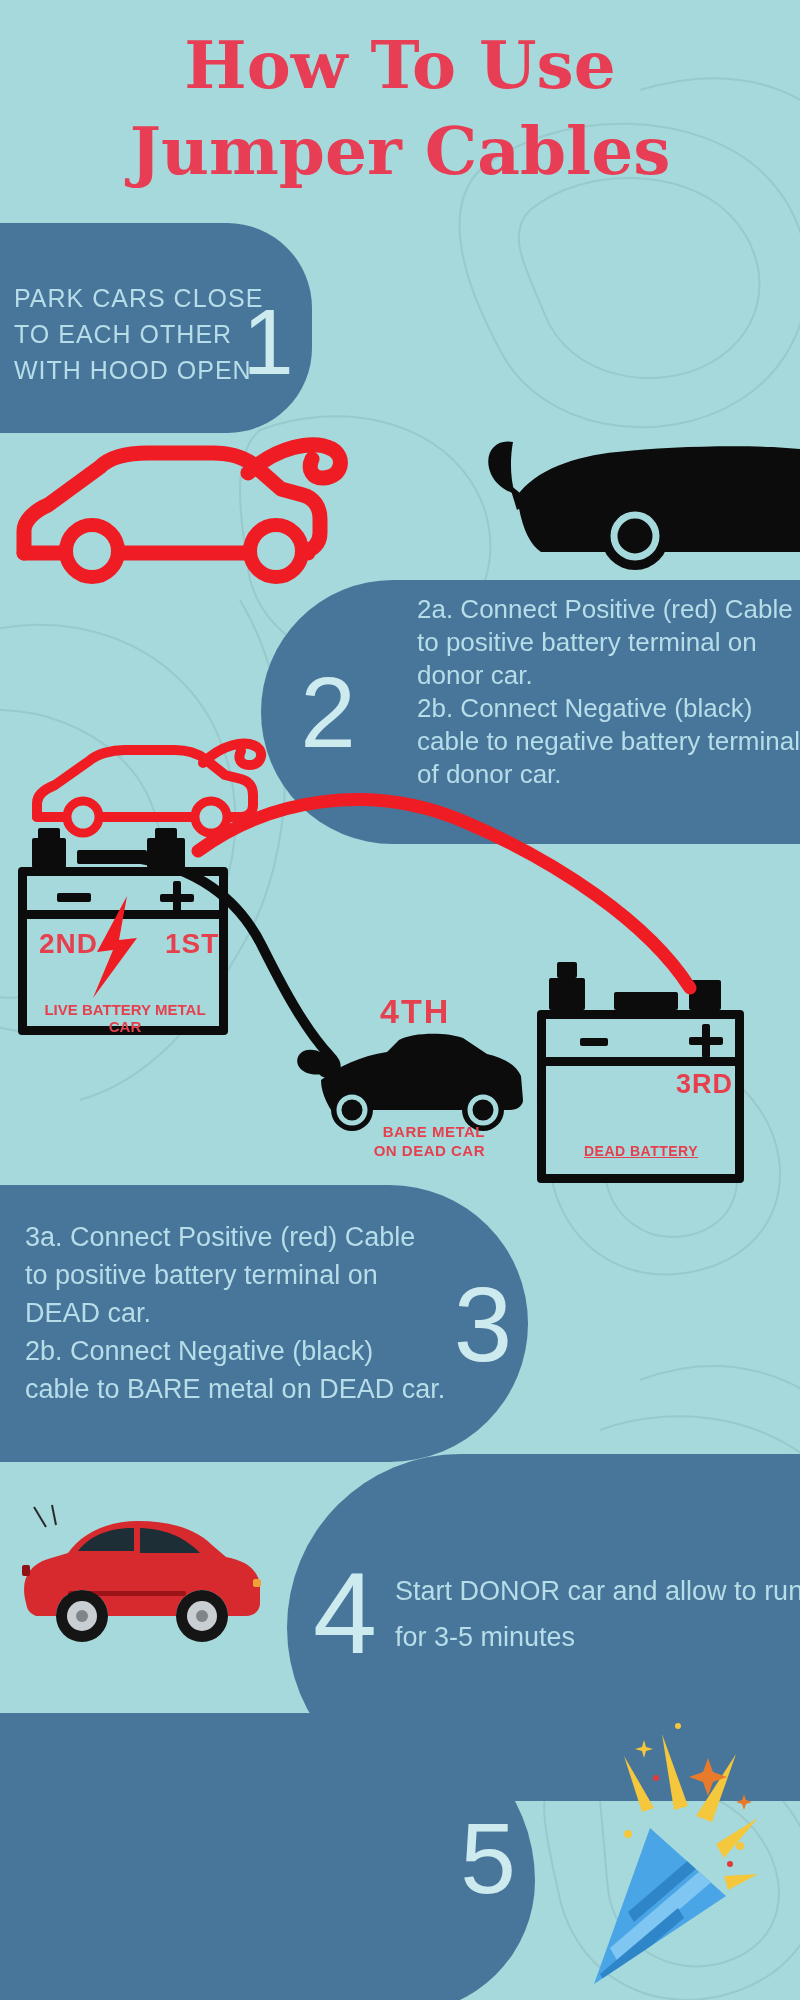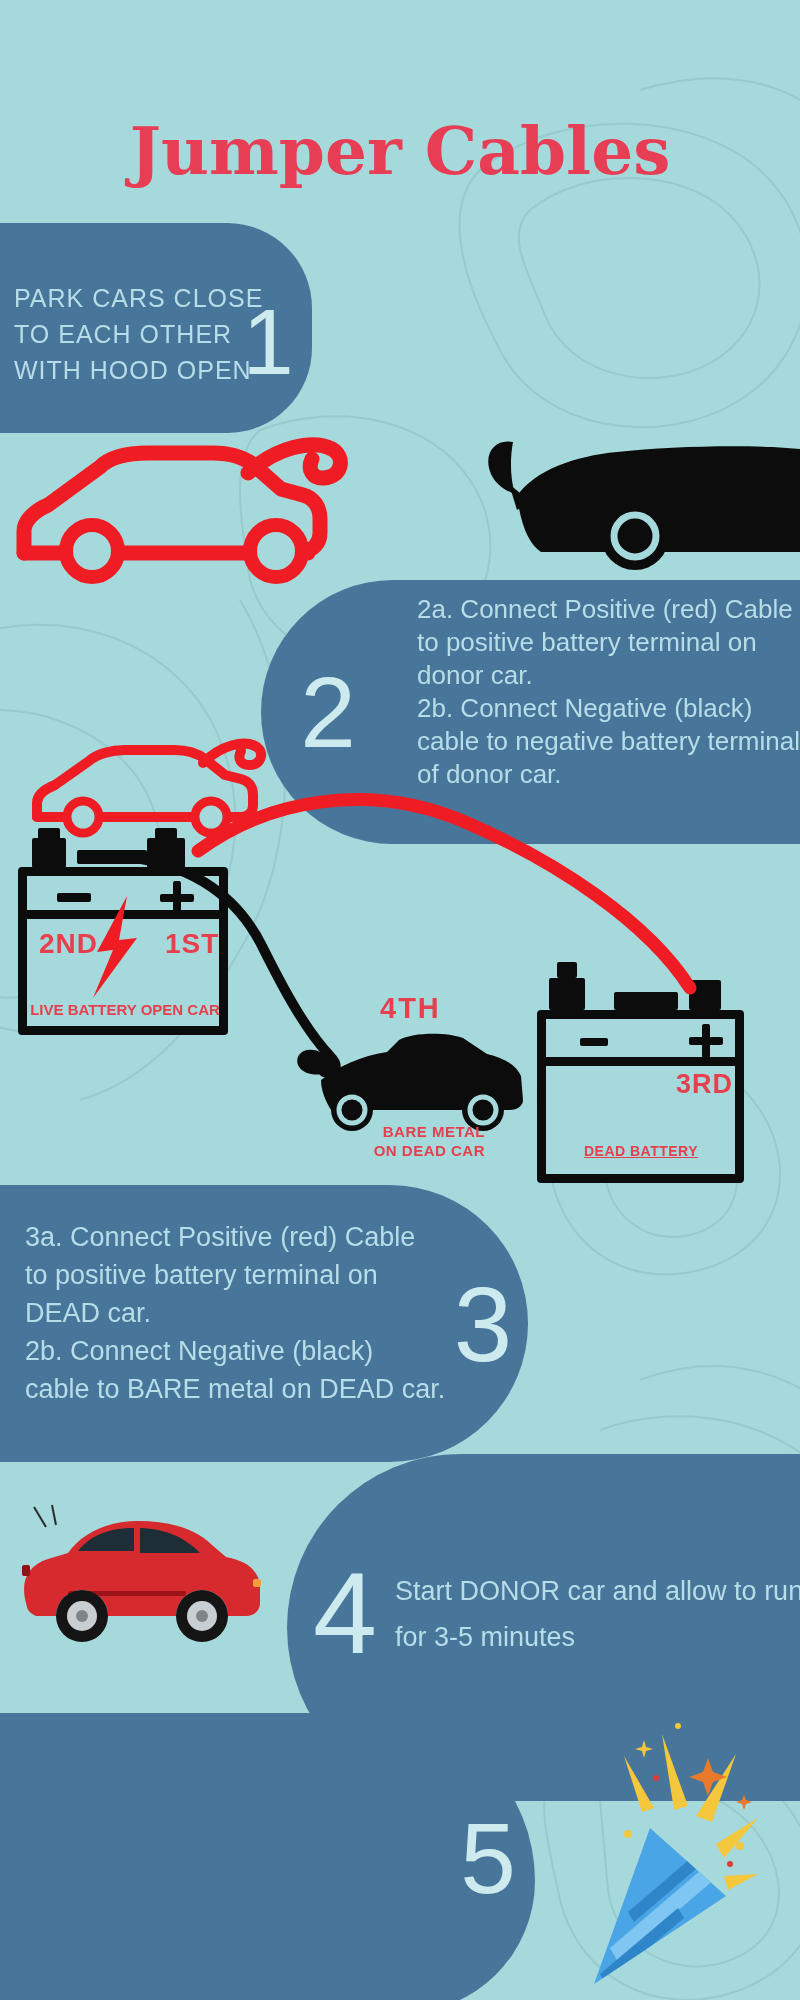--- a/index.html
+++ b/index.html
@@ -41,20 +41,21 @@
       <path d="M560,1060 C640,1030 720,1050 760,1110 C800,1170 780,1250 700,1270 C620,1290 560,1240 550,1170 C545,1120 520,1080 560,1060 Z"></path>
       <path d="M600,1110 C650,1090 700,1100 725,1140 C750,1180 735,1225 690,1235 C645,1245 610,1215 605,1175 C602,1145 575,1120 600,1110 Z"></path>
       <path d="M640,1380 C720,1350 800,1370 850,1430"></path>
       <path d="M600,1430 C680,1400 780,1420 830,1480"></path>
       <path d="M560,1760 C640,1720 740,1740 790,1810 C840,1880 820,1960 740,1990 C660,2020 580,1980 560,1900 C550,1850 530,1790 560,1760 Z"></path>
       <path d="M600,1800 C660,1770 730,1790 762,1840 C794,1890 780,1945 725,1962 C670,1979 615,1945 608,1890 Z"></path>
       <path d="M-20,1840 C60,1820 140,1850 170,1920 C200,1990 160,2060 80,2080"></path>
     </g>
   </svg>
 
+  <div class="abs z2 title" style="top:22px">How To Use</div>
   <div class="abs z2 title" style="top:108px">Jumper Cables</div>
 
   <div class="abs z1 banner" style="left:0;top:223px;width:312px;height:210px;border-radius:0 85px 85px 0;"></div>
   <div class="abs z2 steptext pre" style="left:14px;top:280px;font-size:25px;line-height:36px;letter-spacing:1px;">PARK CARS CLOSE
 TO EACH OTHER
 WITH HOOD OPEN</div>
   <div class="abs z2 stepnum" style="left:228px;top:296px;width:80px;font-size:92px;">1</div>
 
   <svg class="abs z3" style="left:8px;top:433px" width="400" height="150" viewBox="0 0 400 150">
     <g fill="none" stroke="var(--bright-red)" stroke-width="15" stroke-linecap="round" stroke-linejoin="round">
@@ -104,25 +105,25 @@
       <div class="bar" style="left:30px;top:17px;width:34px;height:9px;"></div>
       <div class="abs" style="left:133px;top:5px;width:34px;height:34px;">
         <div class="bar" style="left:13px;top:0;width:8px;height:34px;"></div>
         <div class="bar" style="left:0;top:13px;width:34px;height:8px;"></div>
       </div>
       <svg class="abs" style="left:64px;top:20px" width="52" height="102" viewBox="0 0 52 102">
         <path d="M36,0 L6,56 L22,54 L2,102 L46,42 L28,44 Z" fill="var(--bright-red)"></path>
       </svg>
       <div class="abs redlabel" style="left:12px;top:52px;font-size:28px;letter-spacing:1px;">2ND</div>
       <div class="abs redlabel" style="left:138px;top:52px;font-size:28px;letter-spacing:1px;">1ST</div>
-      <div class="abs redlabel" style="left:2px;top:125px;width:192px;text-align:center;font-size:15px;font-weight:600;">LIVE BATTERY OPEN CAR</div>
+      <div class="abs redlabel" style="left:2px;top:125px;width:192px;text-align:center;font-size:15px;font-weight:600;">LIVE BATTERY METAL CAR</div>
     </div>
   </div>
 
-  <div class="abs z3 redlabel" style="left:380px;top:992px;font-size:29px;letter-spacing:2px;">4TH</div>
+  <div class="abs z3 redlabel" style="left:380px;top:992px;font-size:34px;letter-spacing:2px;">4TH</div>
 
   <svg class="abs z3" style="left:295px;top:1028px" width="245" height="110" viewBox="0 0 245 110">
     <path d="M40,36 C28,20 10,18 4,27 C-1,35 5,44 16,46 C26,48 34,44 42,40 Z" fill="var(--ink)"></path>
     <path d="M26,52 C44,38 66,28 92,24 L104,12 C118,4 152,4 168,10 L192,26 C210,30 222,38 226,48 L228,72 C228,78 222,82 215,82 L36,82 C30,72 26,62 26,52 Z" fill="var(--ink)"></path>
     <circle cx="57" cy="82" r="21" fill="var(--ink)"></circle>
     <circle cx="57" cy="82" r="13" fill="none" stroke="var(--bg)" stroke-width="5"></circle>
     <circle cx="188" cy="82" r="21" fill="var(--ink)"></circle>
     <circle cx="188" cy="82" r="13" fill="none" stroke="var(--bg)" stroke-width="5"></circle>
   </svg>
 

